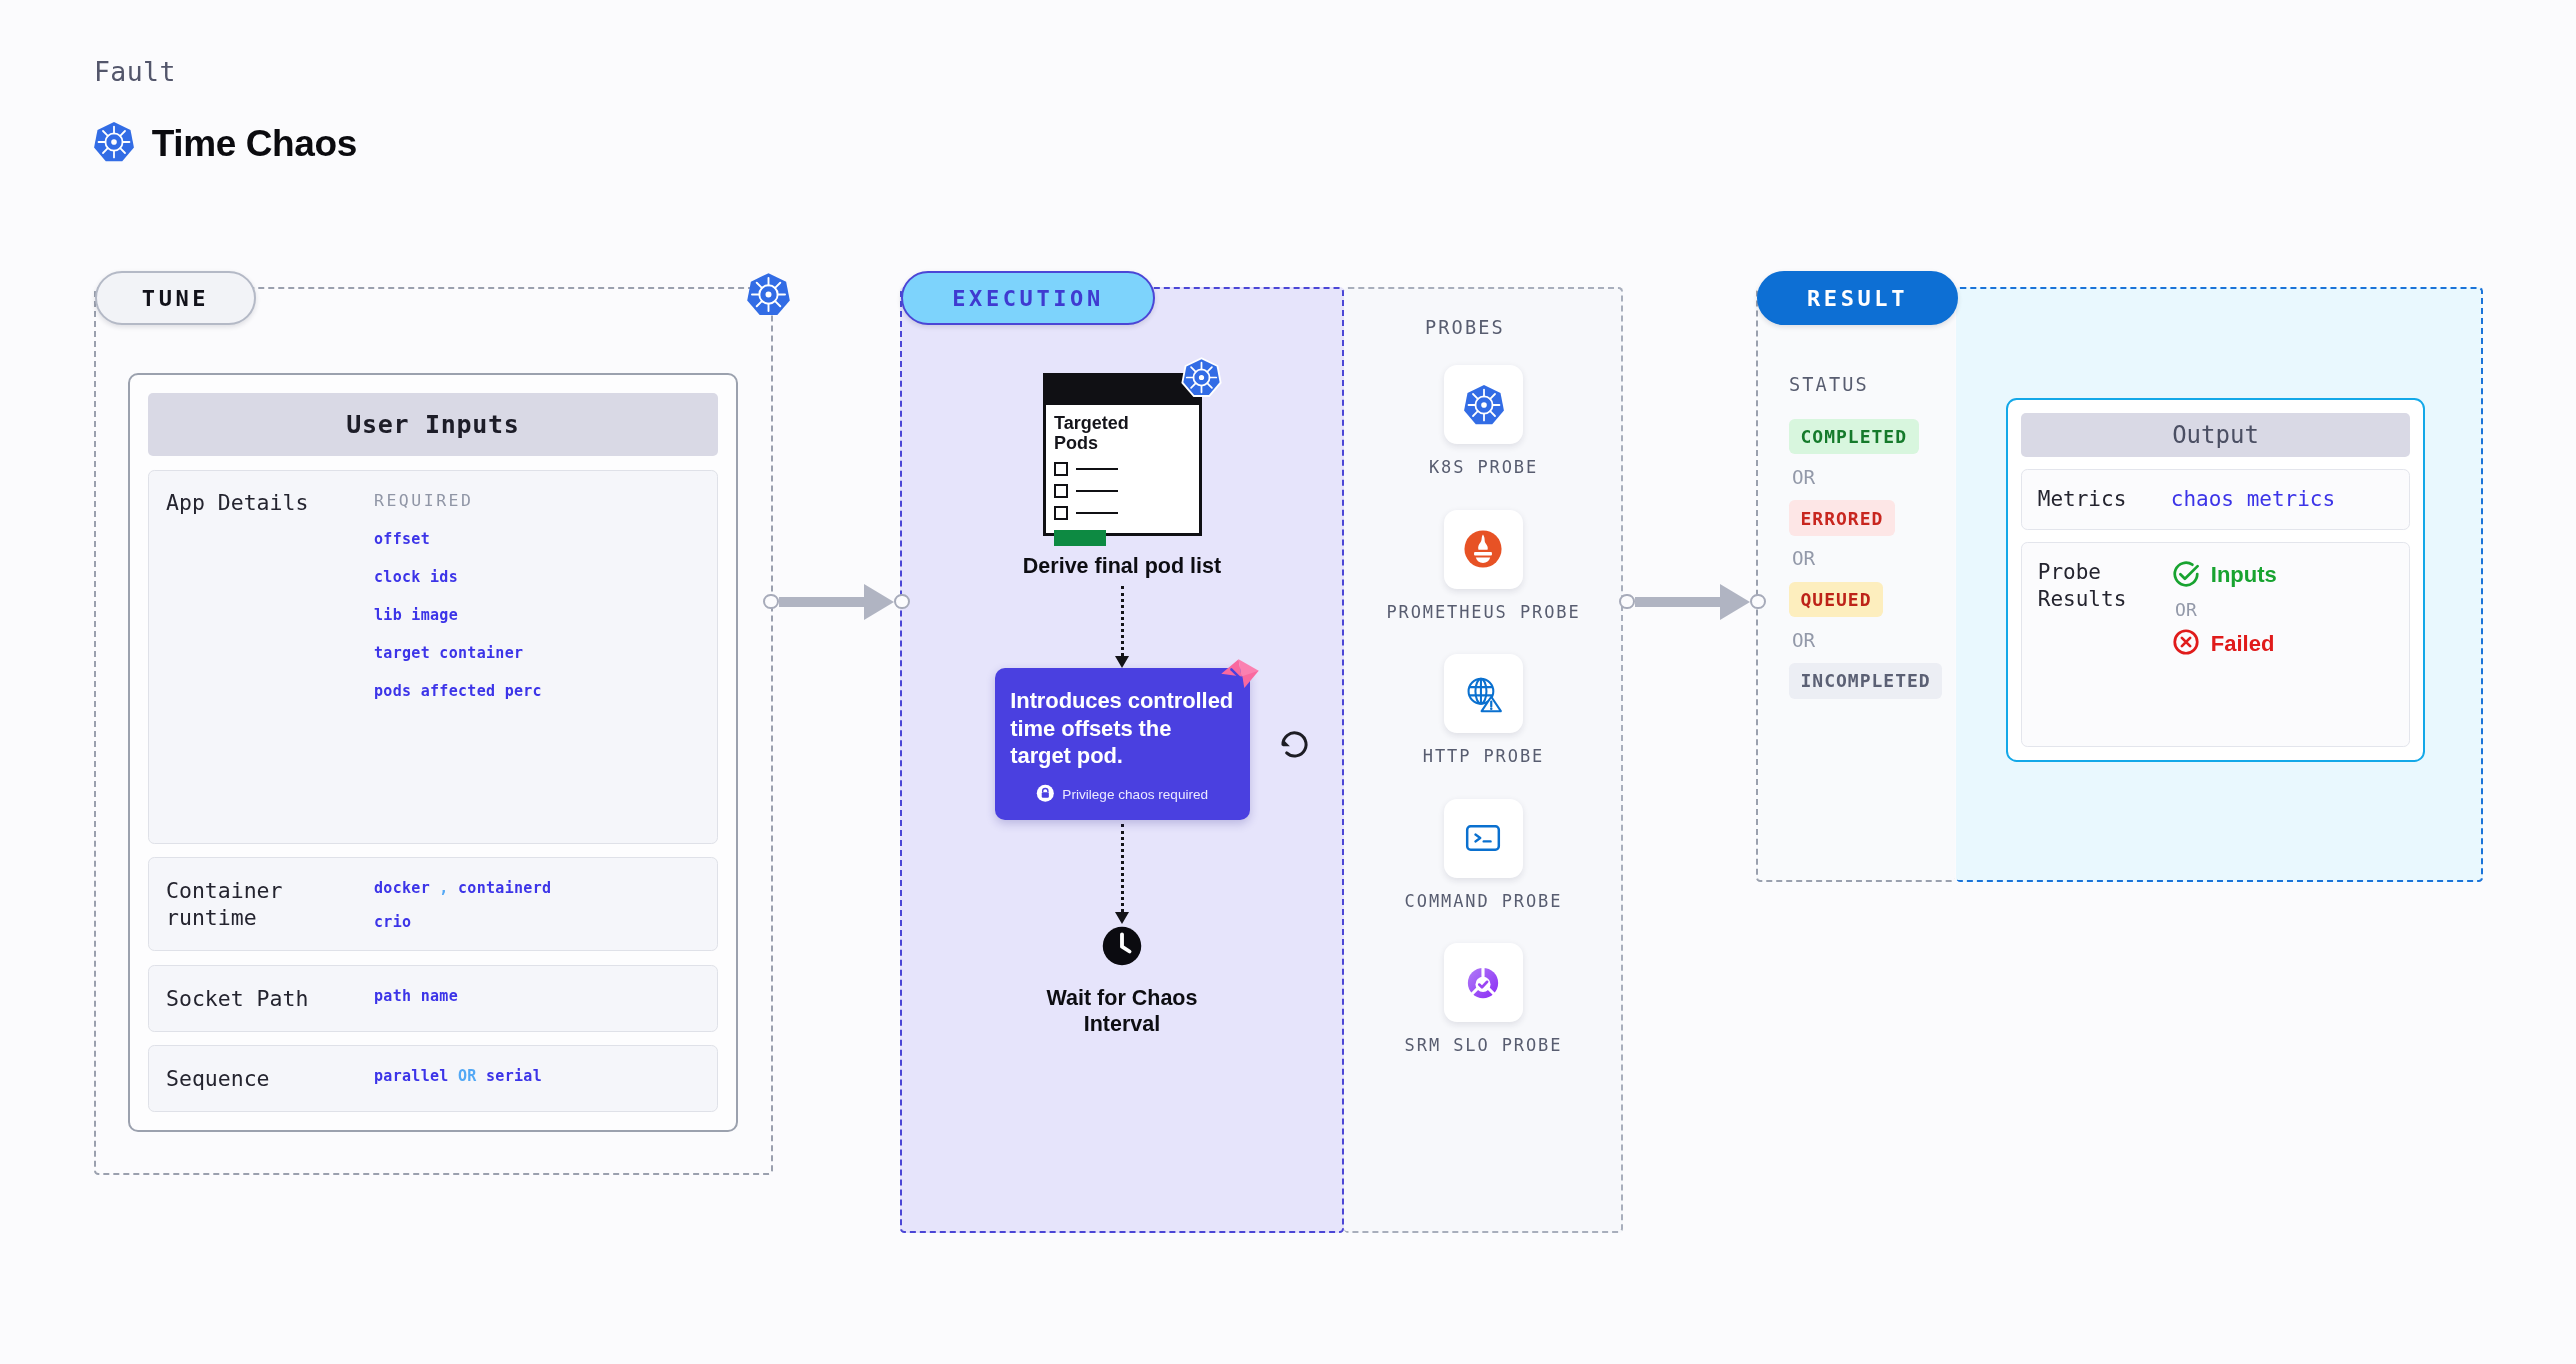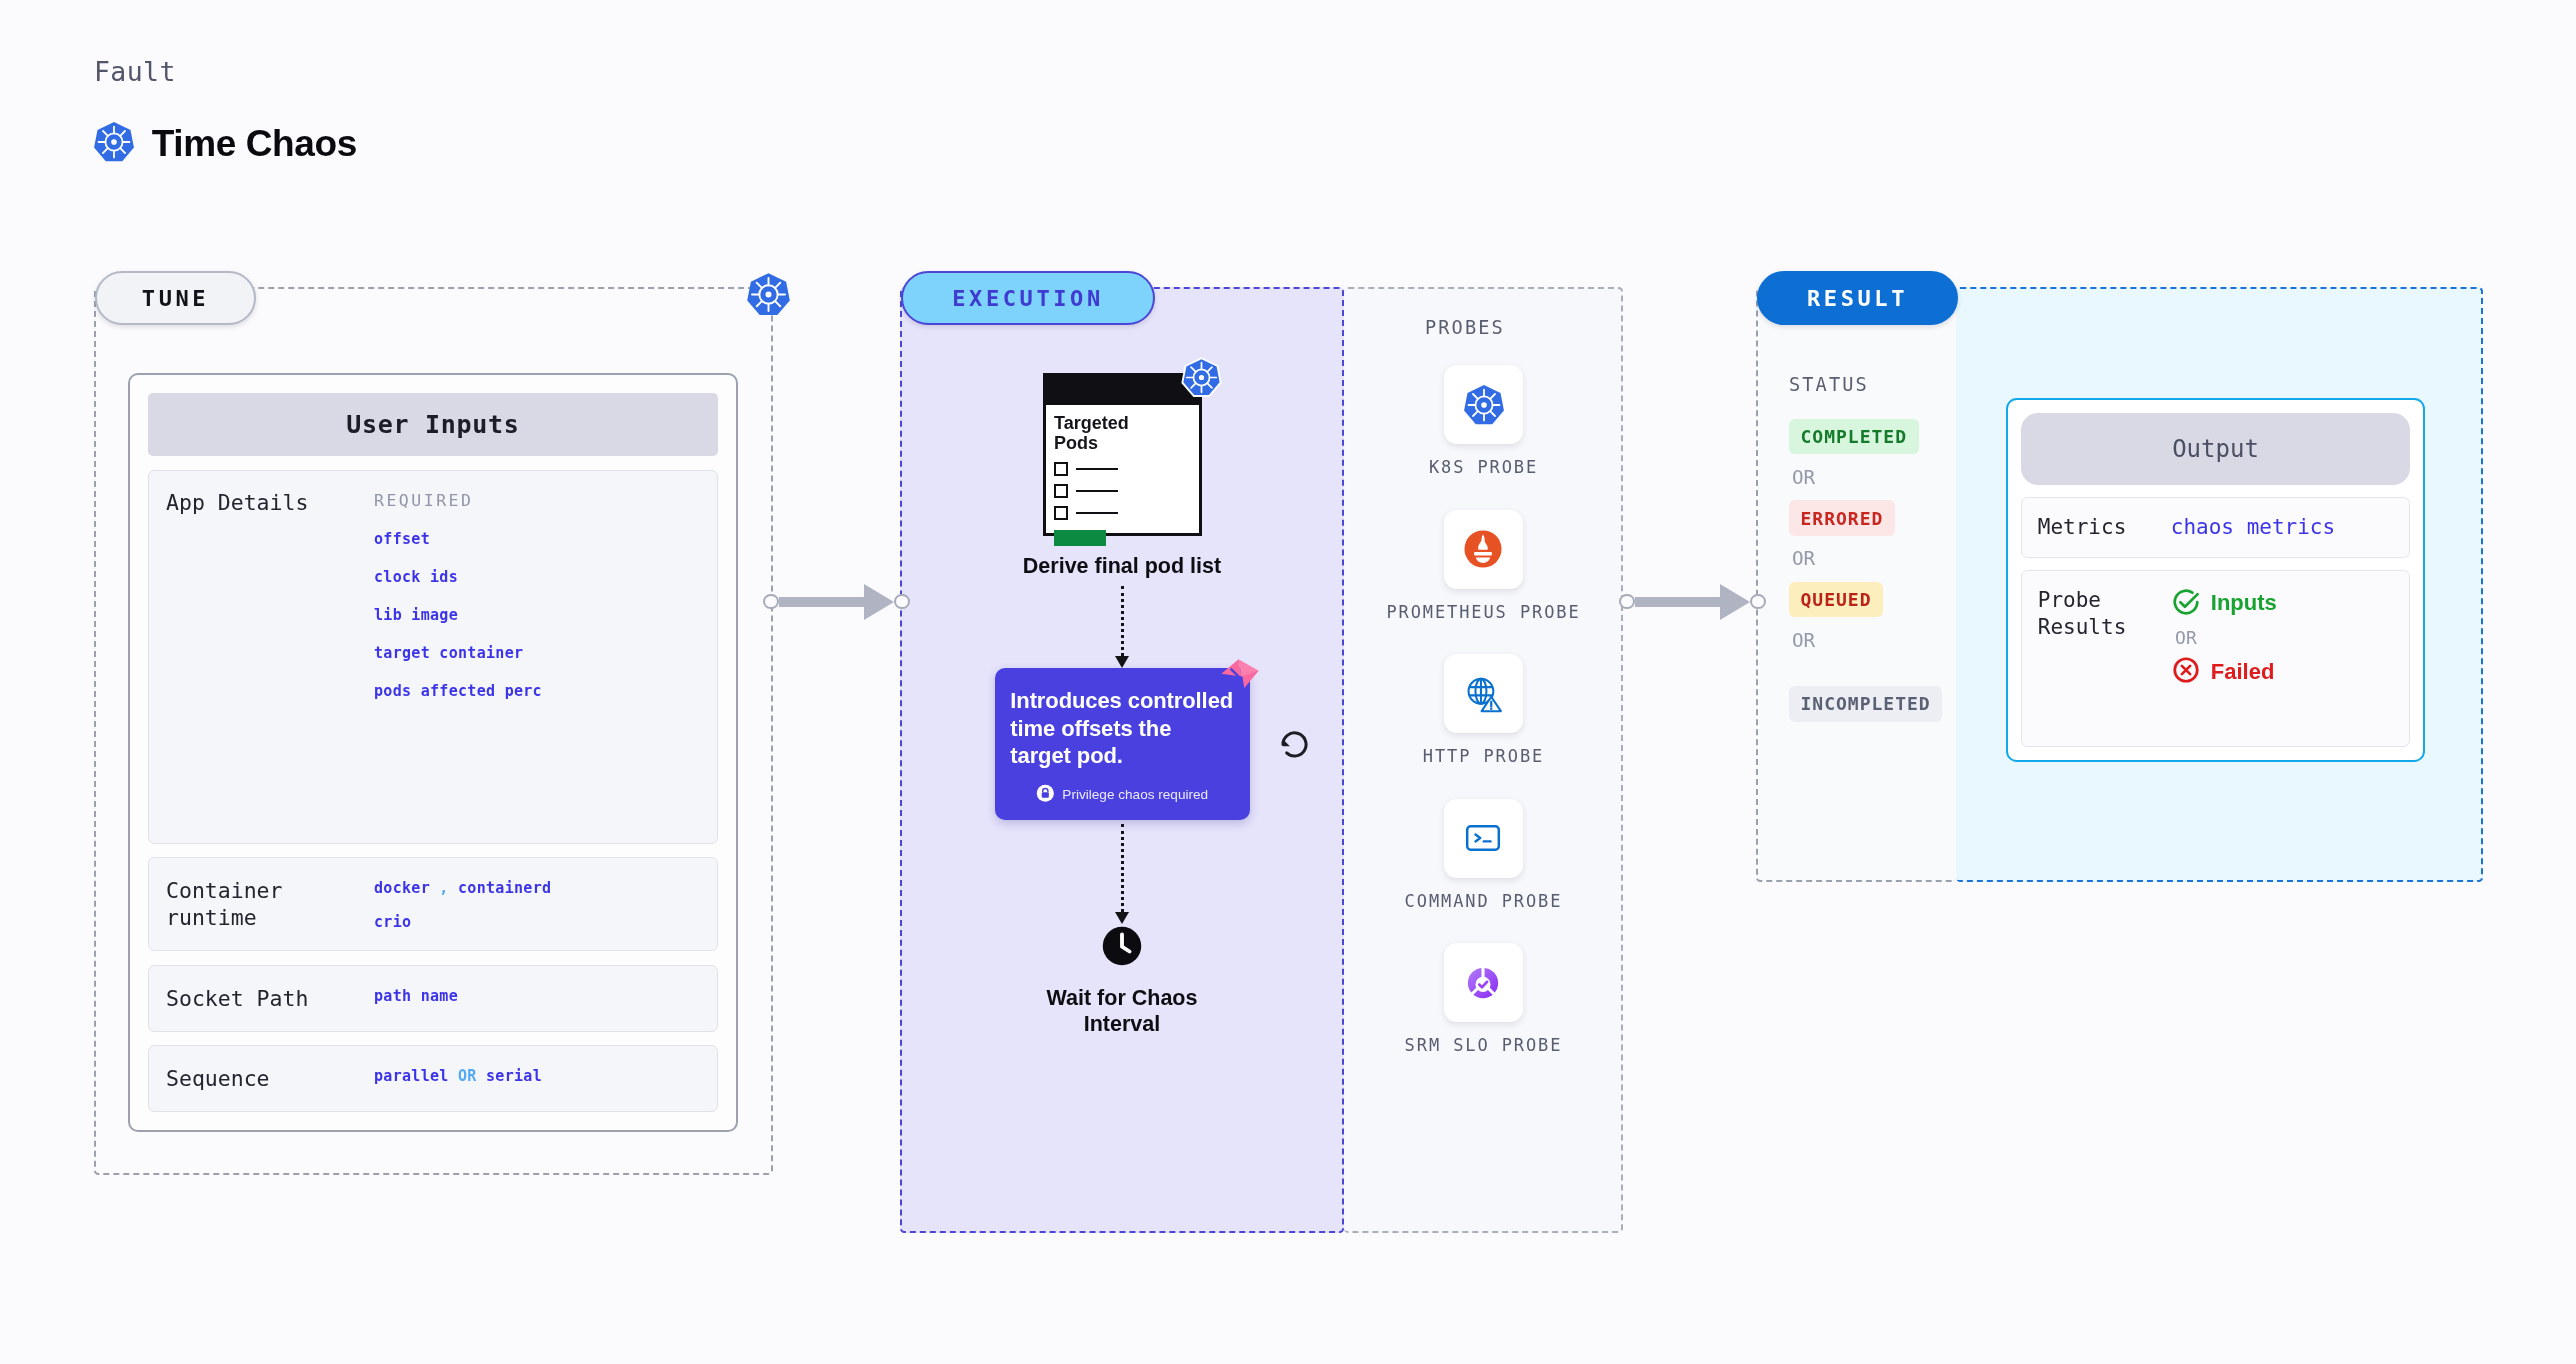--- a/index.html
+++ b/index.html
@@ -187,31 +187,31 @@
     position: absolute; left: 1789px; top: 419px; width: 172px;
     display: flex; flex-direction: column; align-items: flex-start; gap: 11.5px; z-index: 4;
   }
   .badge {
     font-size: 18px; font-weight: bold; letter-spacing: 1px;
     padding: 7.2px 11.5px; border-radius: 5.7px;
   }
   .b-completed { background: #d8f6de; color: #157a2b; }
   .b-errored   { background: #fde6e6; color: #c8261f; }
   .b-queued    { background: #fdeebe; color: #bd2218; }
-  .b-incomplete{ background: #eceef4; color: #5b6074; margin-top: 23px; }
+  .b-incomplete{ background: #eceef4; color: #5b6074; }
   .or-text { font-size: 19.3px; color: #9399a9; padding-left: 2.9px; }
 
   
   .out-card {
     position: absolute; left: 2006px; top: 398px; width: 419px; height: 364px;
     background: #ffffff; border: 2.9px solid #13a8e8; border-radius: 10.7px;
     padding: 13px; display: flex; flex-direction: column; gap: 12px; z-index: 4;
   }
   .out-head {
-    height: 72px; background: #d9d9e5; border-radius: 17px;
+    height: 44px; background: #d9d9e5; border-radius: 5px;
     display: flex; align-items: center; justify-content: center;
     font-size: 24px; color: #4b4f63;
   }
   .out-row {
     background: #fbfbfd; border: 1.4px solid #e3e5ec; border-radius: 6.4px;
     display: flex; padding: 15.8px 15.8px;
   }
   .out-row .lbl { width: 133px; flex: none; font-size: 21px; color: #24242f; line-height: 1.3; }
   .out-metric-val { font-size: 21px; color: #3c34e8; padding-top: 1.4px; }
   .out-probe { flex: 1 1 auto; }

